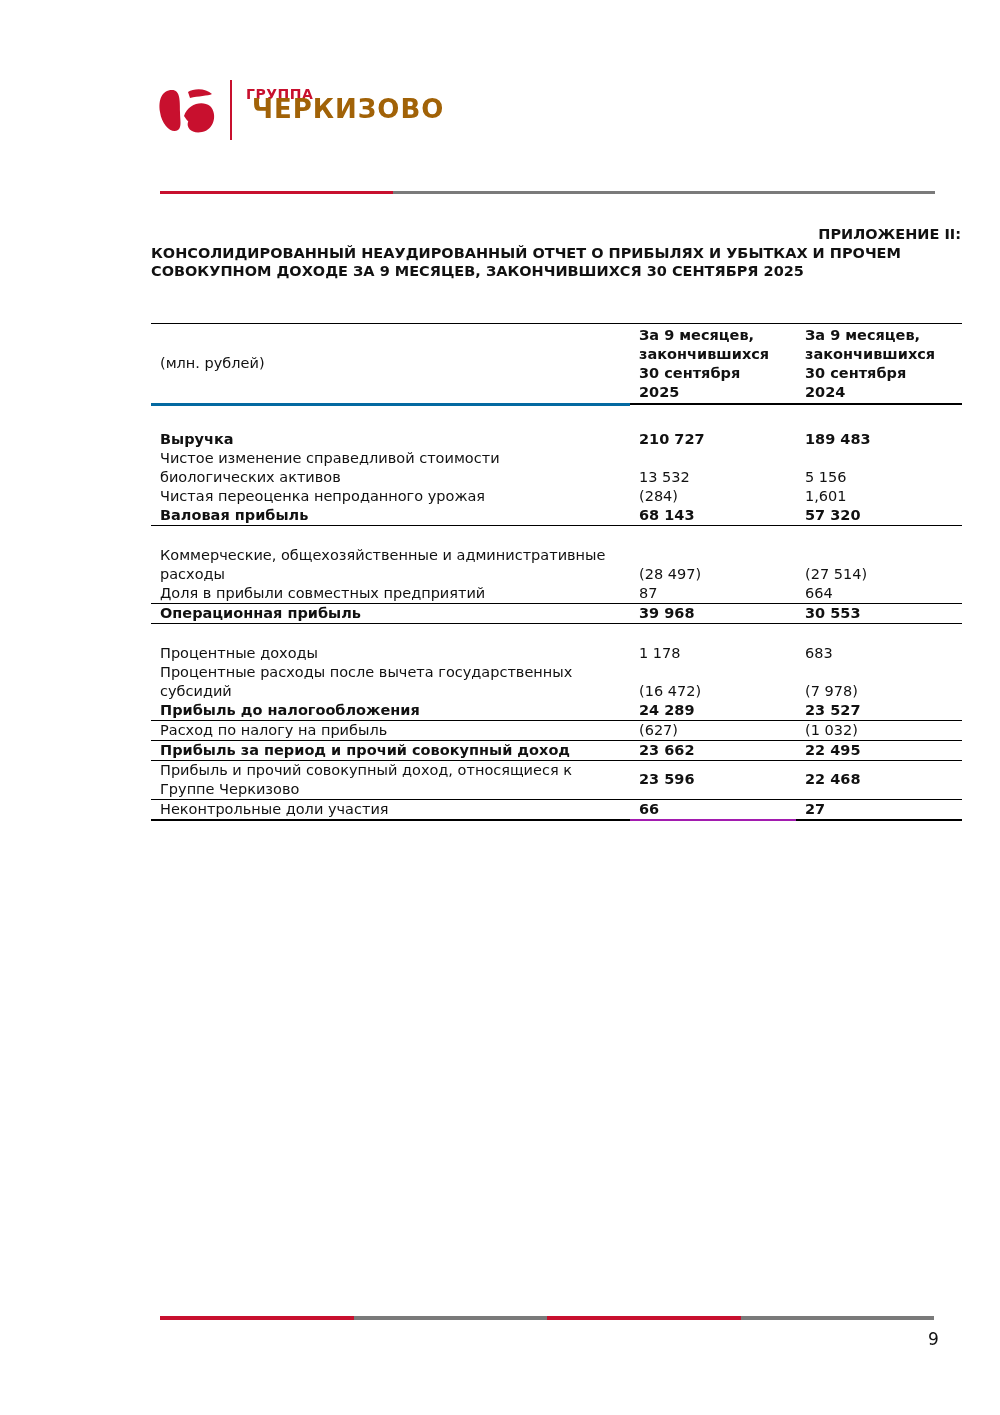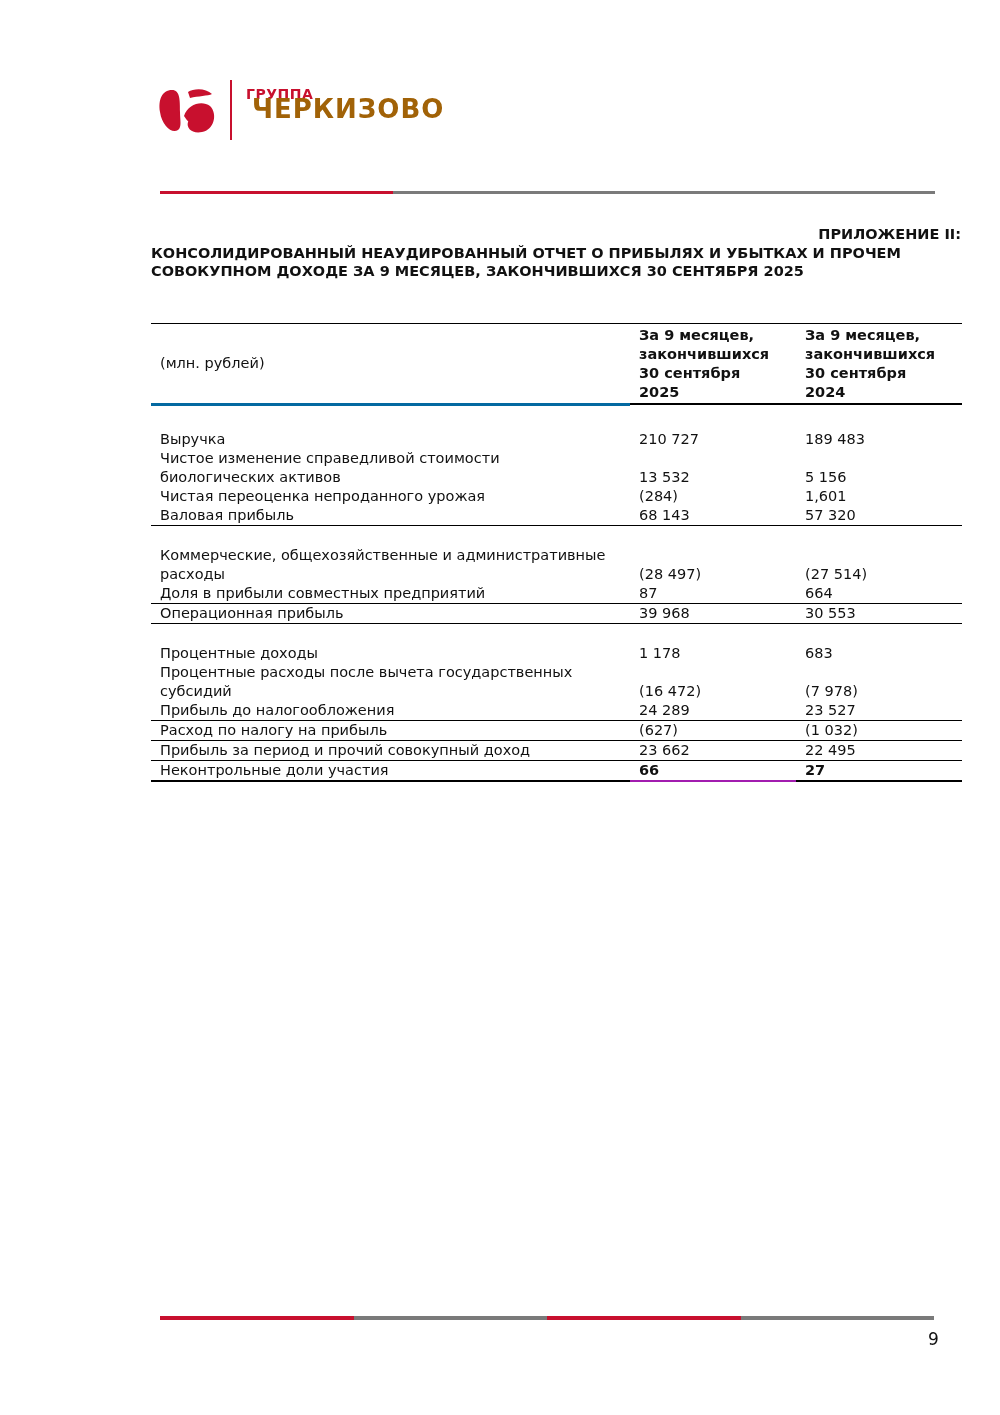--- a/index.html
+++ b/index.html
@@ -14,21 +14,21 @@
   .heading { position:absolute; left:151px; top:225px; width:810px; font-size:14.5px; font-weight:bold; line-height:18.5px; }
   .heading .appx { display:block;text-align:right; }
   .heading span.line { display:block; }
   table.fin { position:absolute; left:151px; top:323px; width:811px; border-collapse:collapse; font-size:14.5px; }
   table.fin td { padding:0 9px; vertical-align:bottom; line-height:19px; }
   table.fin td.num { text-align:left; white-space:nowrap; width:148px; }
   table.fin tr.head td { border-top:1px solid #000; padding-top:2px; padding-bottom:1px; font-weight:bold; line-height:19px; }
   table.fin tr.head td.label { font-weight:normal; vertical-align:middle; }
   table.fin tr.head td.num { border-bottom:2px solid #000; }
   table.fin tr.head td.label { border-bottom:3px solid #0369a1; }
-  tr.bold td { font-weight:normal; }
+  tr.bold td { font-weight:bold; }
   tr.spacer td { height:20px; }
   tr.rule-bot td { border-bottom:1.5px solid #000; }
   .bottom-rule { position:absolute; left:160px; top:1316px; width:774px; height:4px; background:#7a7a7a; }
   .bottom-rule .r1 { position:absolute; left:0; top:0; width:194px; height:4px; background:#c8102e; }
   .bottom-rule .r2 { position:absolute; left:387px; top:0; width:194px; height:4px; background:#c8102e; }
   .page-num { position:absolute; left:928px; top:1329px; font-size:17px; }
 </style>
 </head>
 <body>
 
@@ -144,20 +144,28 @@
   <tr class="rule-bot">
     <td>Расход по налогу на прибыль</td>
     <td class="num">(627)</td>
     <td class="num">(1 032)</td>
   </tr>
   <tr class="bold rule-bot">
     <td>Прибыль за период и прочий совокупный доход</td>
     <td class="num">23 662</td>
     <td class="num">22 495</td>
   </tr>
+  <tr class="rule-bot">
+    <td style="vertical-align:middle">
+          <div>Прибыль и прочий совокупный доход, относящиеся к</div>
+          <div>Группе Черкизово</div>
+        </td>
+    <td class="num" style="font-weight:bold;vertical-align:middle">23 596</td>
+    <td class="num" style="font-weight:bold;vertical-align:middle">22 468</td>
+  </tr>
   <tr style="border-bottom:2px solid #000">
     <td style="border-bottom:2px solid #000">Неконтрольные доли участия</td>
     <td class="num" style="font-weight:bold;border-bottom:2px solid #a21caf">66</td>
     <td class="num" style="font-weight:bold;border-bottom:2px solid #000">27</td>
   </tr>
 </tbody>
   </table>
 
 <div class="bottom-rule">
   <div class="r1"></div>

